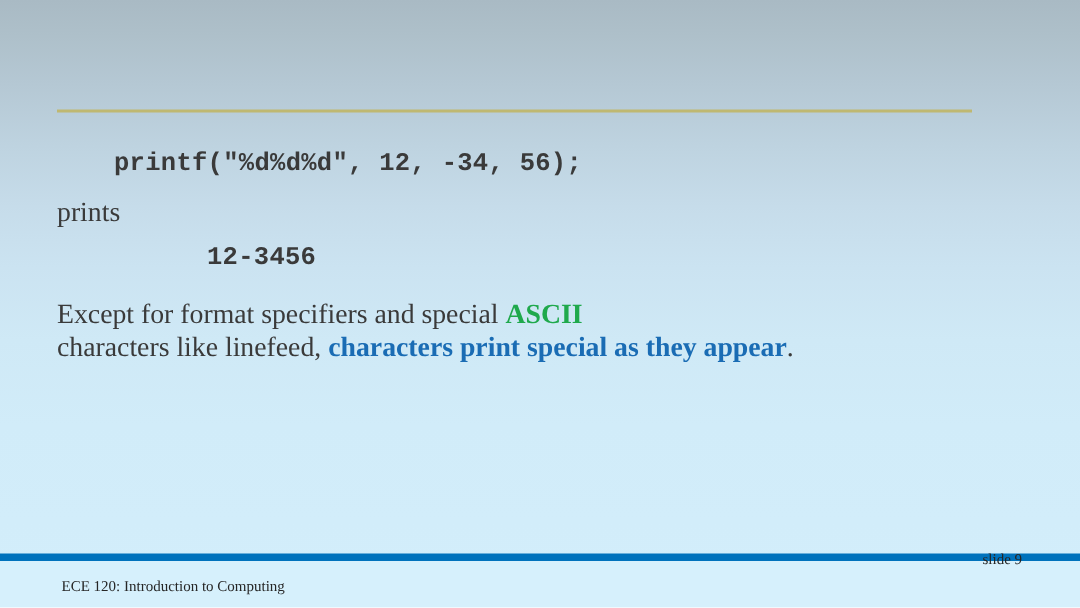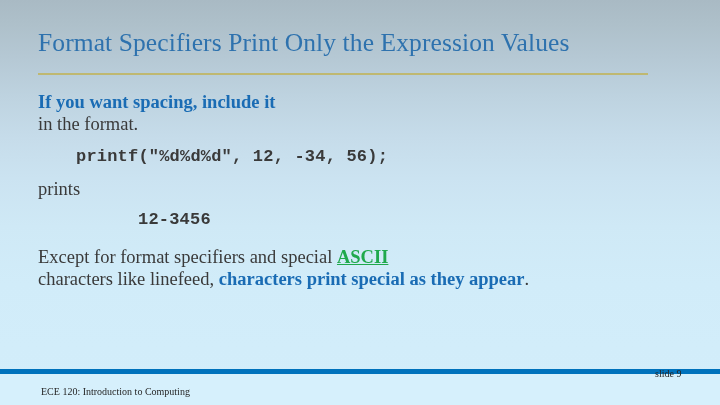--- a/index.html
+++ b/index.html
@@ -73,21 +73,20 @@
   .p-out     { margin-top: 7px; }
   .p-except  { margin-top: 15px; }
 
   .blue-bold {
     color: #1a6cb4;
     font-weight: bold;
   }
   .green-bold {
     color: #1fa94c;
     font-weight: bold;
-    text-decoration: underline;
   }
   .code {
     font-family: "Liberation Mono", "DejaVu Sans Mono", monospace;
     font-weight: bold;
     font-size: 17px;
     color: #3a3a3a;
     letter-spacing: 0.2px;
   }
   .indent-1 { padding-left: 38px; }
   .indent-2 { padding-left: 100px; }
@@ -118,31 +117,24 @@
   }
   #footer-course    { left: 41px;  top: 386px; }
   #footer-copyright { left: 265px; top: 386px; }
   #footer-slide     { left: 655px; top: 368px; }
 </style>
 </head>
 <body>
 
 <div id="slide">
 
-  <div id="title-block">
-    <div id="slide-title">Format Specifiers Print Only the Expression Values</div>
-  </div>
   <div id="title-rule"></div>
 
   <div id="body-block">
 
-    <p class="para p-spacing">
-      <span class="blue-bold">If you want spacing, include it</span><br>
-      <span>in the format.</span>
-    </p>
 
 
     <p class="para p-code indent-1">
       <span class="code">printf("%d%d%d", 12, -34, 56);</span>
     </p>
 
     <p class="para p-prints">prints</p>
 
     <p class="para p-out indent-2">
       <span class="code">12-3456</span>

